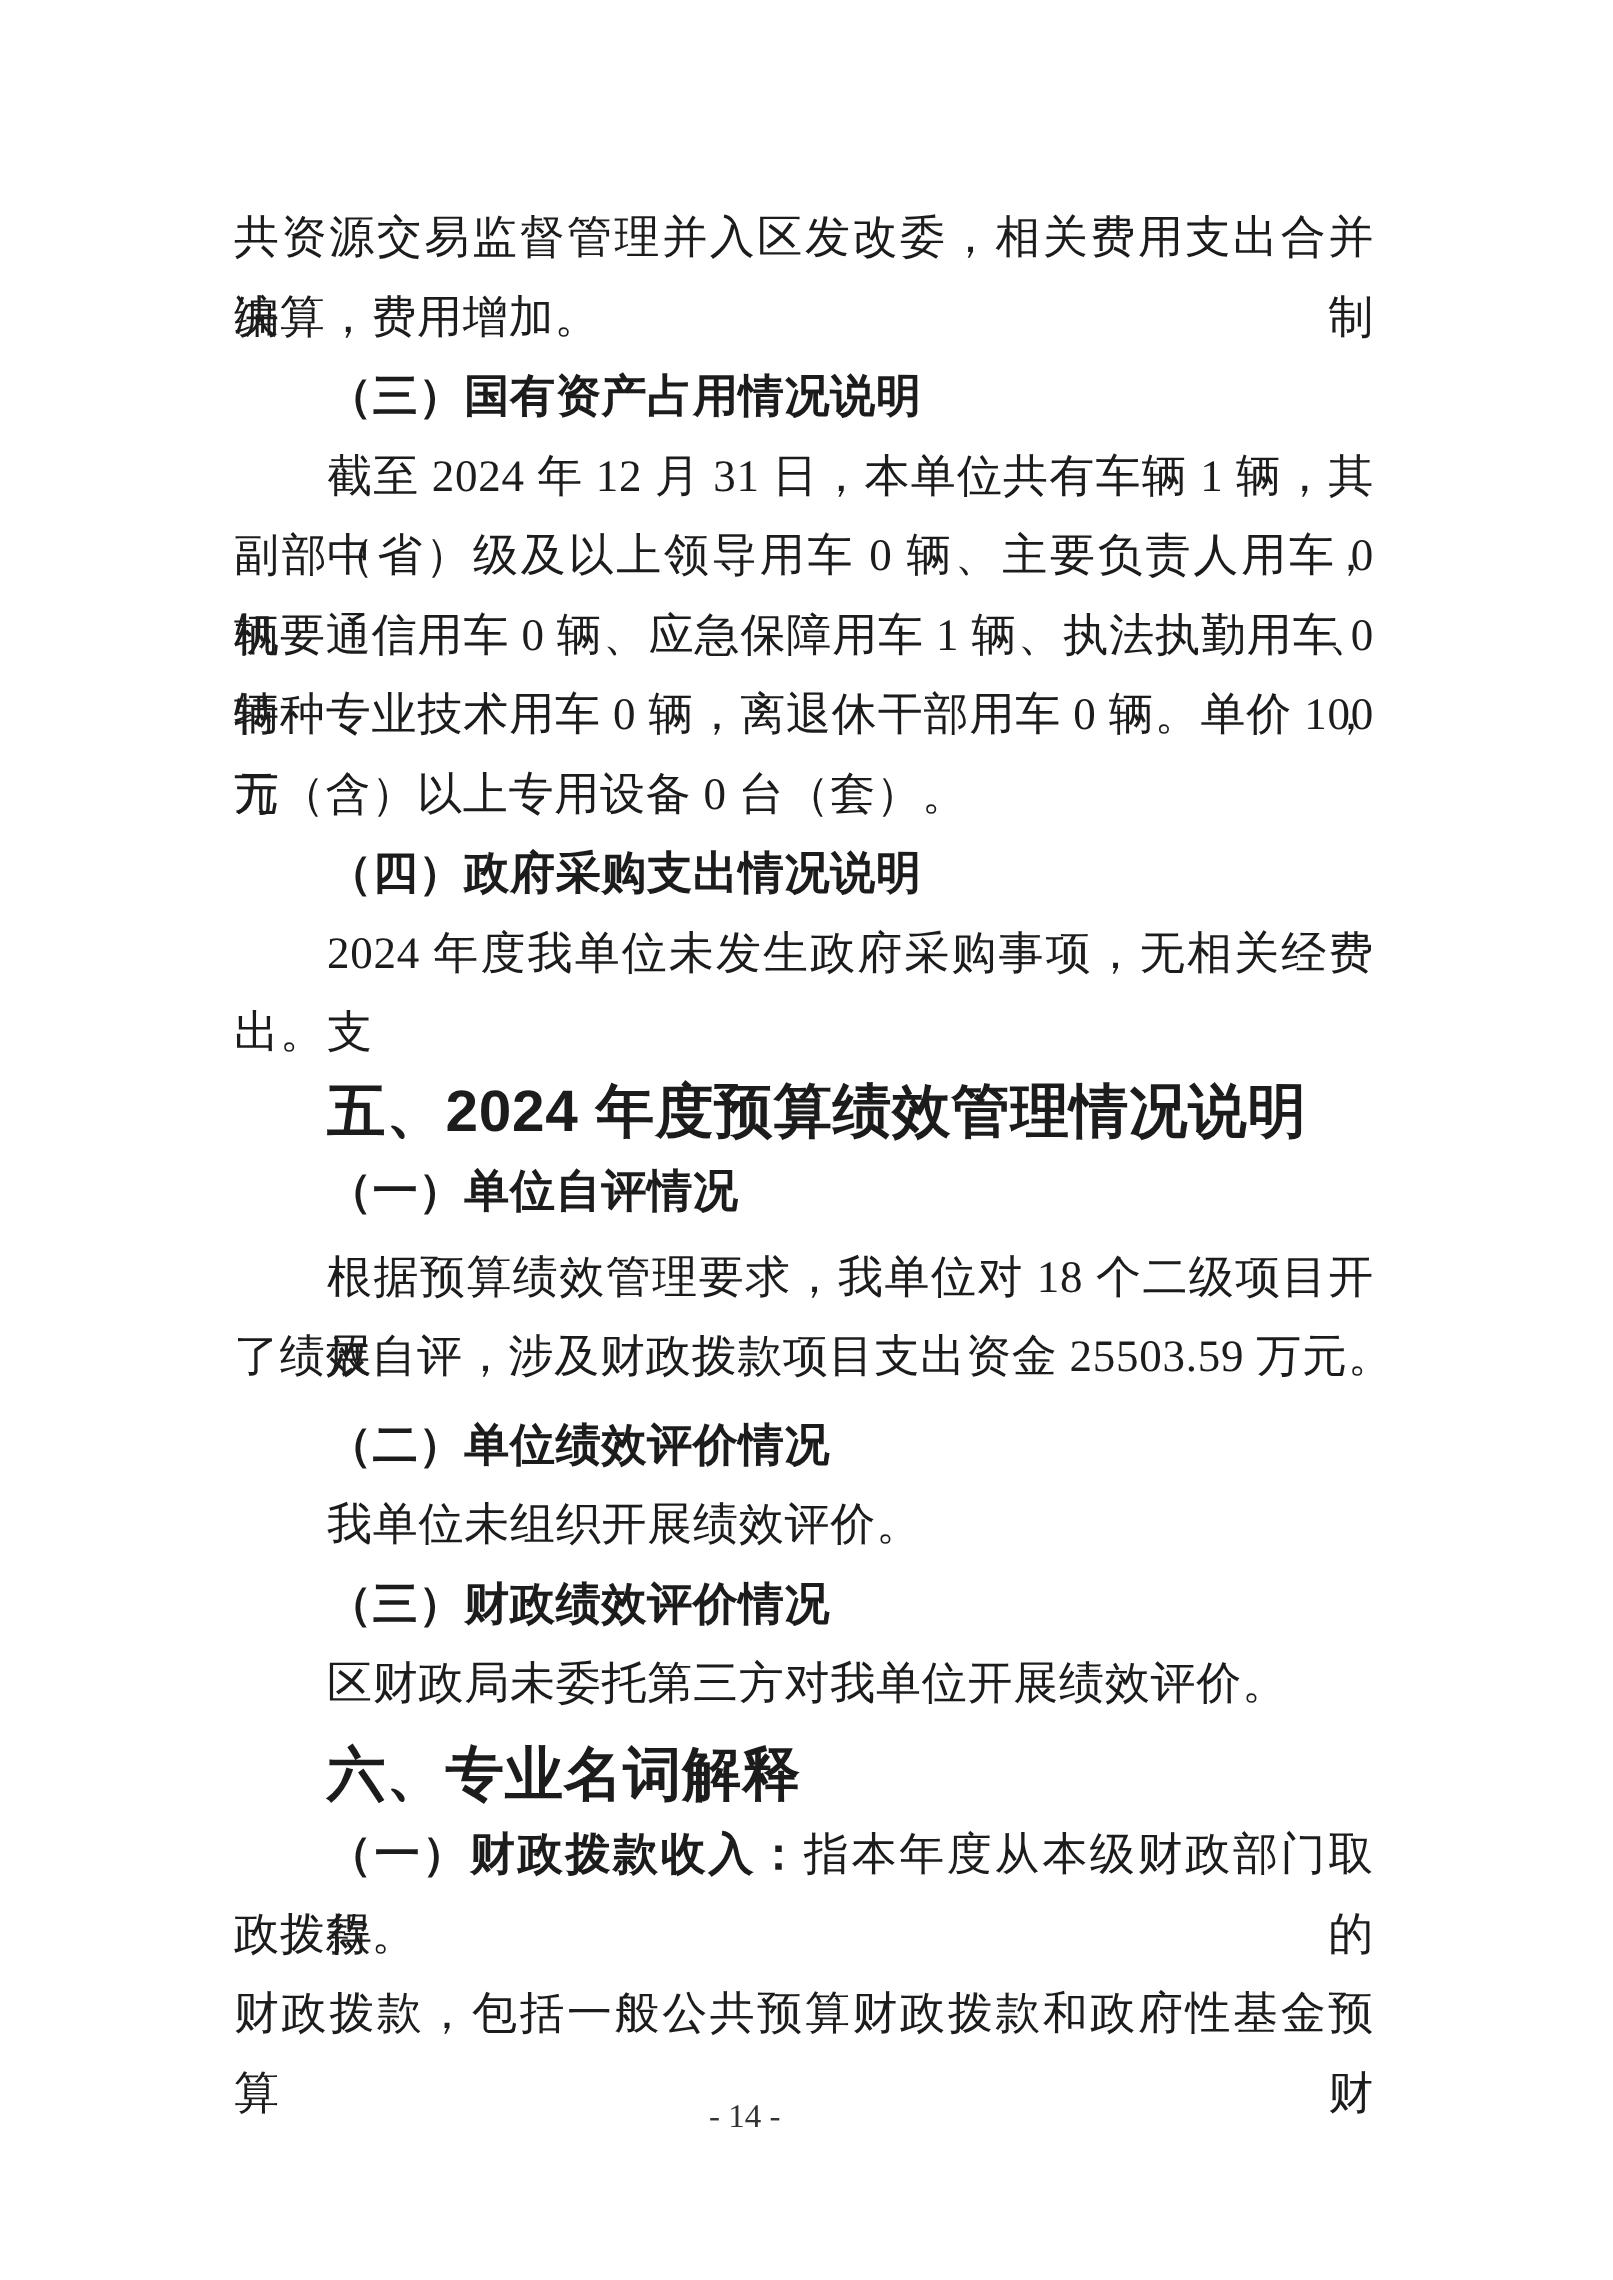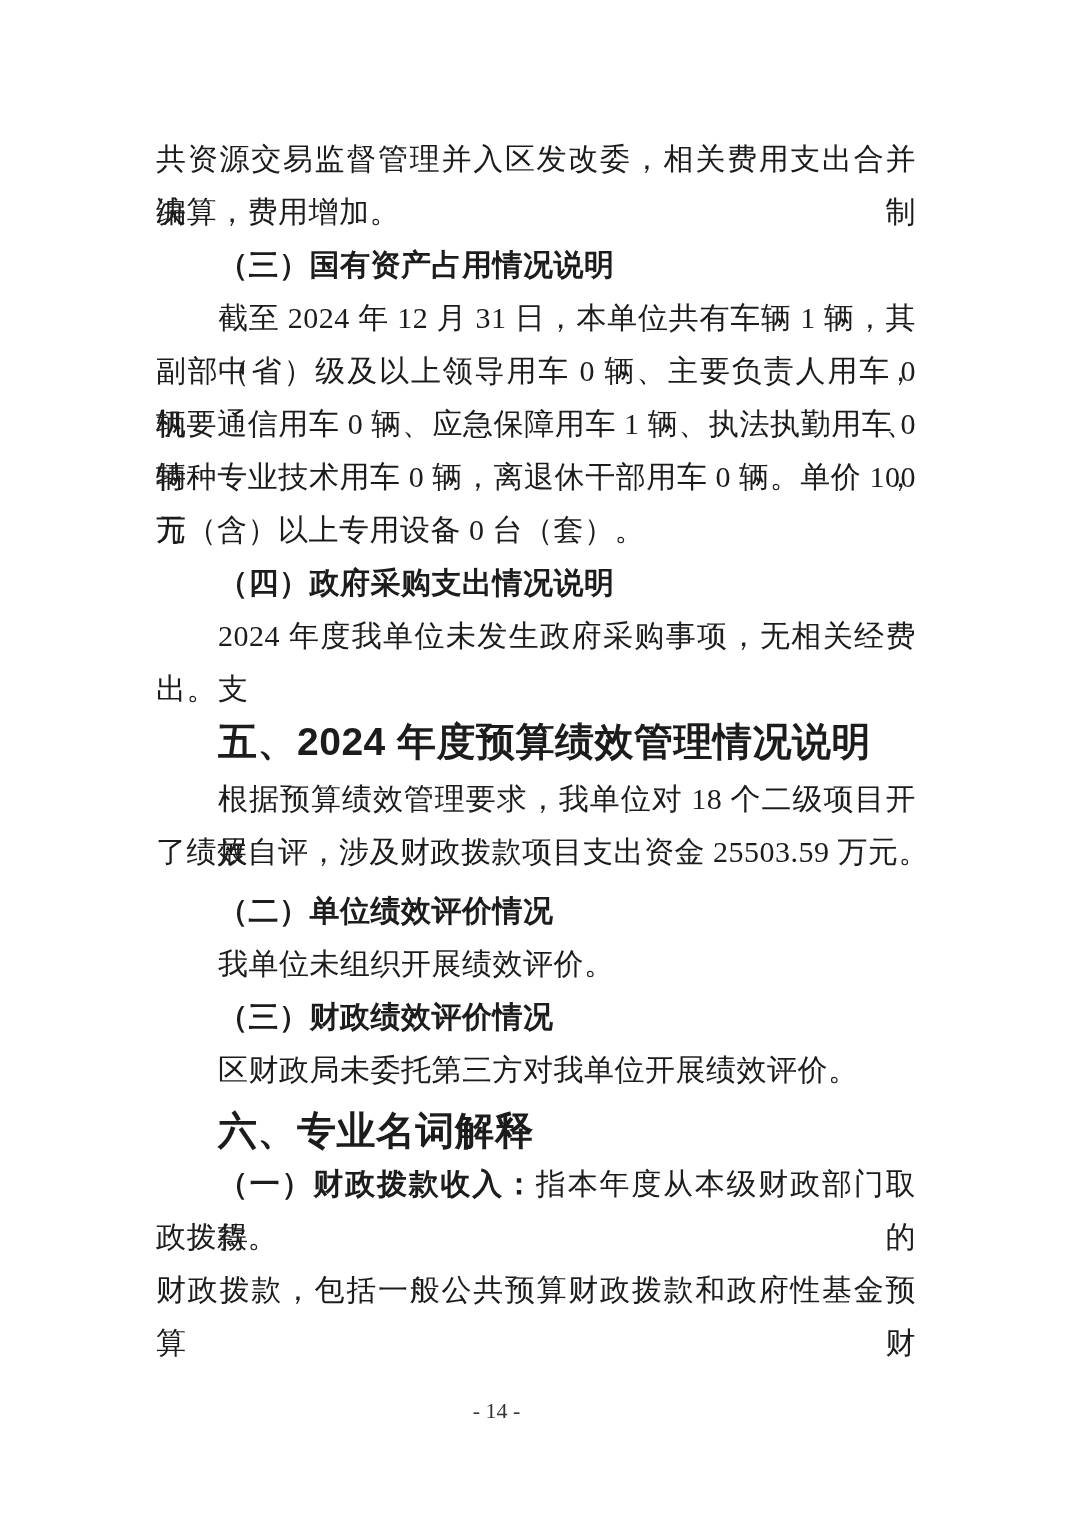--- a/index.html
+++ b/index.html
@@ -81,20 +81,21 @@
     <div class="line fill">副部（省）级及以上领导用车 0 辆、主要负责人用车 0 辆、</div>
     <div class="line fill">机要通信用车 0 辆、应急保障用车 1 辆、执法执勤用车 0 辆，</div>
     <div class="line fill">特种专业技术用车 0 辆，离退休干部用车 0 辆。单价 100 万</div>
     <div class="line">元（含）以上专用设备 0 台（套）。</div>
 
     <div class="line subheading indent">（四）政府采购支出情况说明</div>
     <div class="line fill indent">2024 年度我单位未发生政府采购事项，无相关经费支</div>
     <div class="line">出。</div>
 
     <div class="line chapter indent">五、2024 年度预算绩效管理情况说明</div>
+    <div class="line subheading indent">（一）单位自评情况</div>
     <div class="line fill indent sp4">根据预算绩效管理要求，我单位对 18 个二级项目开展</div>
     <div class="line">了绩效自评，涉及财政拨款项目支出资金 25503.59 万元。</div>
 
     <div class="line subheading indent sp6">（二）单位绩效评价情况</div>
     <div class="line indent">我单位未组织开展绩效评价。</div>
 
     <div class="line subheading indent">（三）财政绩效评价情况</div>
     <div class="line indent">区财政局未委托第三方对我单位开展绩效评价。</div>
 
     <div class="line chapter indent sp8">六、专业名词解释</div>

